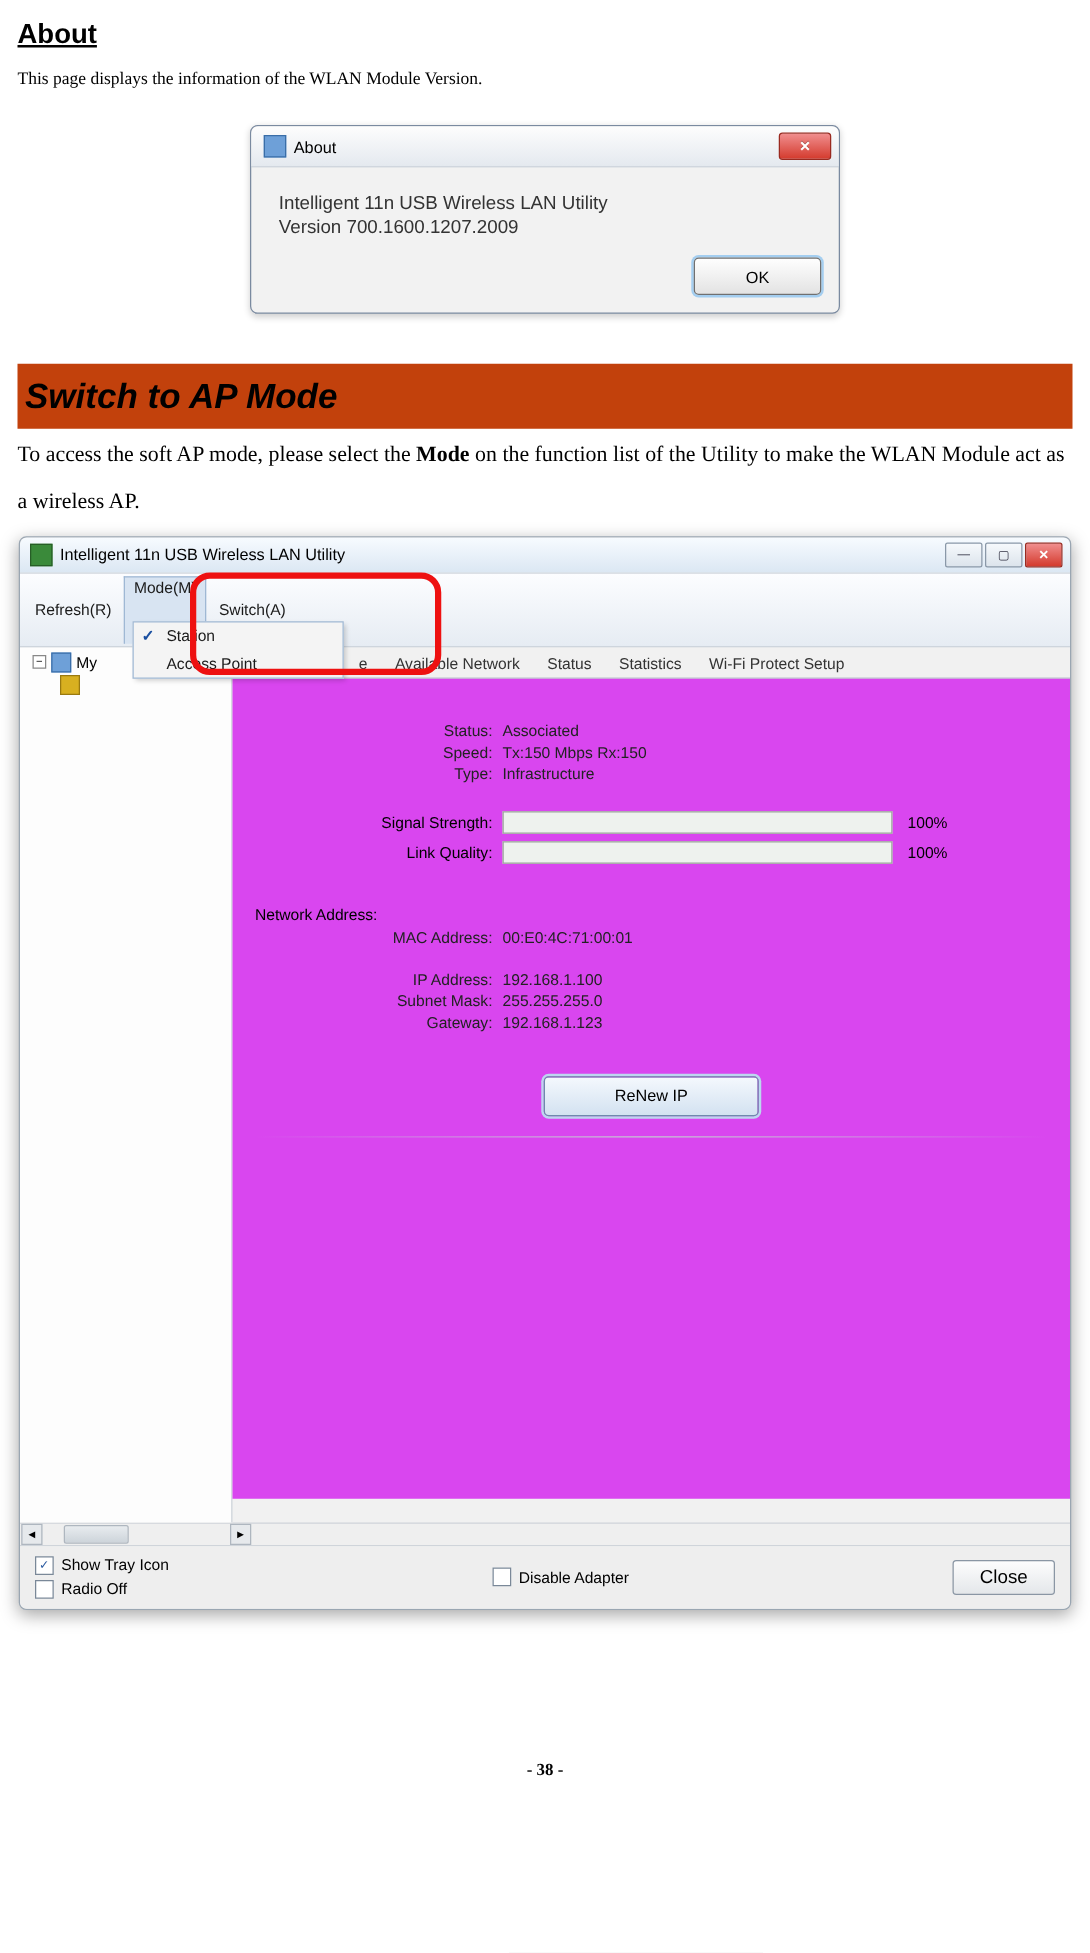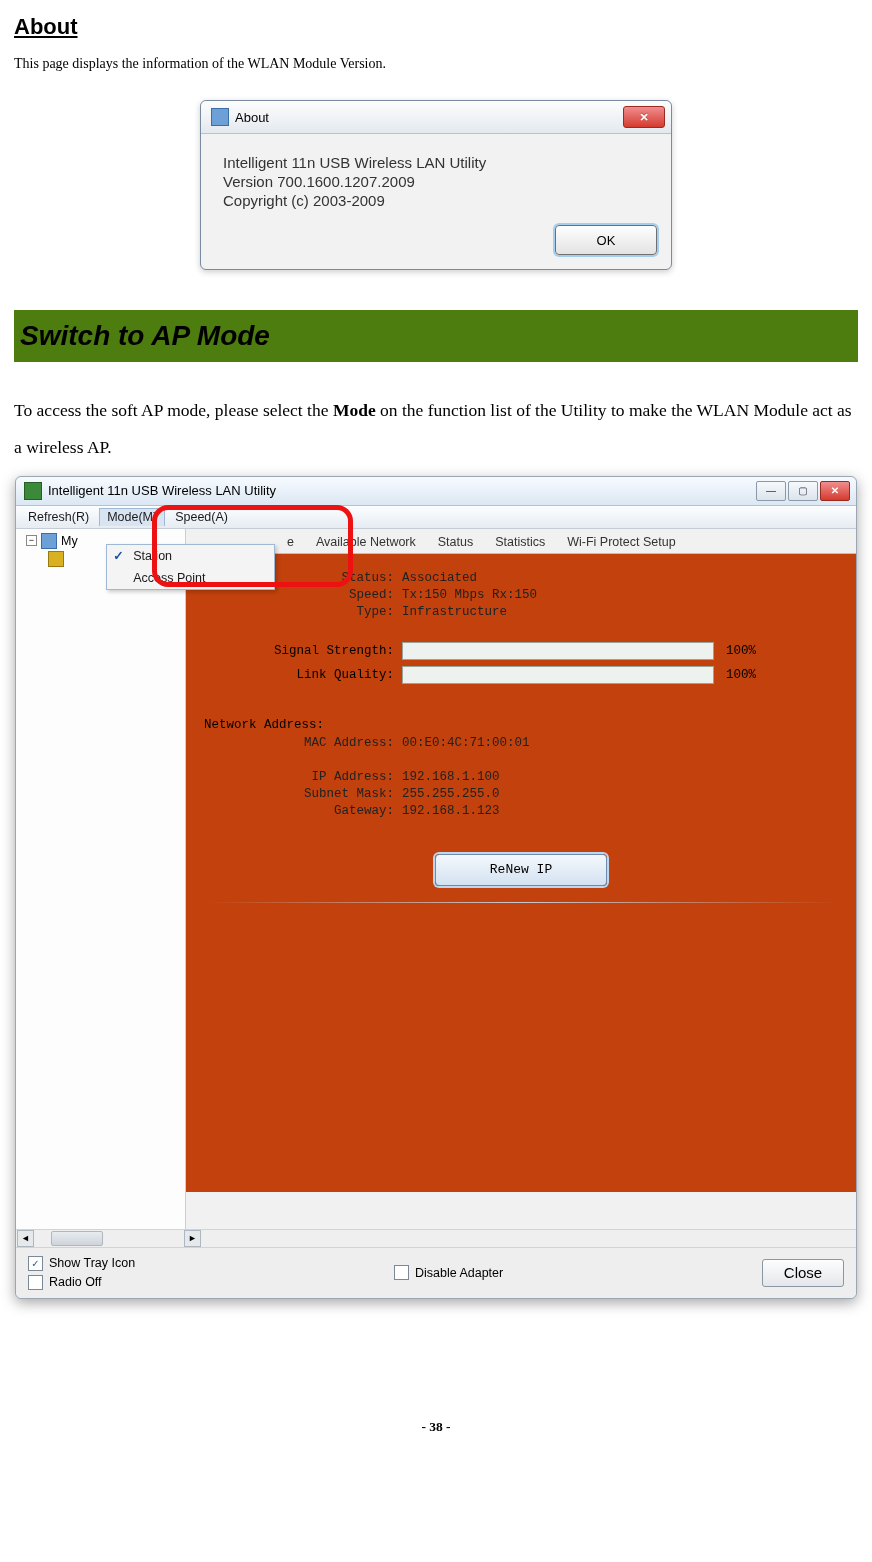--- a/index.html
+++ b/index.html
@@ -66,27 +66,27 @@
   .ok-btn {
     width: 100px; height: 28px;
     background: linear-gradient(#fefefe,#e3e3e3);
     border: 1px solid #707070; border-radius: 4px;
     font-size: 13px;
     display:flex;align-items:center;justify-content:center;
     box-shadow: 0 0 0 2px #a4cef0;
   }
   
   .section-banner {
-    background: #4d7c0f;
+    background: #c2410c;
     font-family: Arial, sans-serif;
     font-weight: bold;
     font-style: italic;
     font-size: 28px;
     padding: 10px 6px;
-    margin-bottom: 30px;
+    margin-bottom: 2px;
   }
   .para {
     font-size: 17.5px;
     line-height: 2.1;
     margin-bottom: 10px;
   }
   .para b { font-weight: bold; }
   
   .util-window {
     width: 840px;
@@ -107,21 +107,21 @@
     height: 22px;
   }
   .util-titlebar .ic { width:16px;height:16px;background:#3a8a3a;border:1px solid #275e27;margin-right:6px; }
   .util-titlebar .ttl { flex:1; font-size:13px; color:#000; }
   .winctl { display:flex; gap:2px; }
   .winbtn { width:28px;height:18px;border:1px solid #8a98a8;border-radius:2px;background:linear-gradient(#f6f9fc,#dce4ec);display:flex;align-items:center;justify-content:center;font-size:10px;color:#334; }
   .winbtn.red { background:linear-gradient(#f08e8e,#d43b2e);border-color:#9a2a20;color:#fff;font-weight:bold; }
   .menubar {
     display:flex; background:linear-gradient(#fcfdff,#e6ecf3); border-bottom:1px solid #c4ccd6; padding:2px 4px; gap:2px; font-size:12.5px;
   }
-  .menuitem { padding:2px 8px; color:#1a1a1a; }
+  .menuitem { padding:20px 8px; color:#1a1a1a; }
   .menuitem.open { background:#d8e4f2; border:1px solid #9fb8d4; border-bottom:none; padding:1px 7px;text-align:center; }
   .dropdown {
     position:absolute; margin-top:20px; margin-left:-1px;
     background:#f4f4f4; border:1px solid #9fb8d4; width:167px; z-index:3;
     box-shadow:2px 2px 4px rgba(0,0,0,.2);
   }
   .dropdown .ditem { display:flex; align-items:center; padding:4px 8px 4px 26px; position:relative; font-size:12.5px; }
   .dropdown .ditem .chk { position:absolute; left:6px; color:#1a4fa0; font-weight:bold; }
   .red-box {
     position:absolute; border:5px solid #e11; border-radius:16px;
@@ -130,21 +130,21 @@
   .util-body { display:flex; min-height:700px; position:relative; }
   .tree-pane { width:170px; border-right:1px solid #c9cfd6; padding:4px 4px 0 4px; box-sizing:border-box; background:#fdfdfd; position:relative; }
   .tree-row { display:flex; align-items:center; gap:4px; font-size:12.5px; padding-left:6px; }
   .tree-toggle { width:9px;height:9px;border:1px solid #888;display:flex;align-items:center;justify-content:center;font-size:9px;line-height:1;background:#fff; }
   .tree-ic { width:14px;height:14px;background:#6ea0d8;border:1px solid #3a6ea8; }
   .main-pane { flex:1; padding:0; position:relative; }
   .tabstrip { display:flex; border-bottom:1px solid #b8c0c9; background:#f1f1f1; padding-top:2px; font-size:12.5px; }
   .tab-spacer-left { width:94px; }
   .tab { padding:3px 10px; border:1px solid transparent; color:#333; white-space:nowrap; }
   .tab.partial { padding-left:6px; }
-  .content-area { background:#c2410c; padding:14px 18px 8px 18px; min-height:616px; border:none;font-family:Liberation Mono, monospace; }
+  .content-area { background:#d946ef; padding:32px 18px 8px 18px; min-height:616px; border:none; }
   .kv { display:flex; margin:3px 0; font-size:12.5px; }
   .kv .k { width:190px; text-align:right; padding-right:8px; color:#222; }
   .kv .v { color:#222; }
   .bar-row { display:flex; align-items:center; margin:6px 0; }
   .bar-row .k { width:190px; text-align:right; padding-right:8px; }
   .bar-track { width:310px; height:16px; border:1px solid #9aa39a; background:#eef2ee; position:relative; }
   .bar-fill { height:100%; background:linear-gradient(#6bdc34,#2fa50a); }
   .bar-val { margin-left:12px; font-size:12.5px; }
   .netaddr { margin-top:34px; font-size:12.5px; }
   .renew-wrap { display:flex; justify-content:center; margin-top:36px; }
@@ -172,21 +172,20 @@
 
 <div class="dlg-about">
   <div class="titlebar">
     <span class="titlebar-icon"></span>
     <span class="titlebar-text">About</span>
     <span class="close-btn">✕</span>
   </div>
   <div class="body">
     <div>Intelligent 11n USB Wireless LAN Utility</div>
     <div>Version 700.1600.1207.2009</div>
-    <div>Copyright (c) 2003-2009</div>
   </div>
   <div class="footer">
     <div class="ok-btn">OK</div>
   </div>
 </div>
 
 <div class="section-banner">Switch to AP Mode</div>
 <div class="para">
   <span>To access the soft AP mode, please select the </span><b>Mode</b><span> on the function list of the Utility to make the WLAN Module act as a wireless AP.</span>
 </div>
@@ -209,21 +208,21 @@
       <div class="dropdown">
         <div class="ditem">
           <span class="chk">✓</span>
           <span>Station</span>
         </div>
         <div class="ditem">
           <span>Access Point</span>
         </div>
       </div>
     </span>
-    <span class="menuitem">Speed(A)</span>
+    <span class="menuitem">Switch(A)</span>
   </div>
 
   <div class="util-body">
     <div class="tree-pane">
       <div class="tree-row">
         <span class="tree-toggle">−</span>
         <span class="tree-ic"></span>
         <span>My</span>
       </div>
       <div class="tree-row" style="padding-left:28px;margin-top:2px;">

